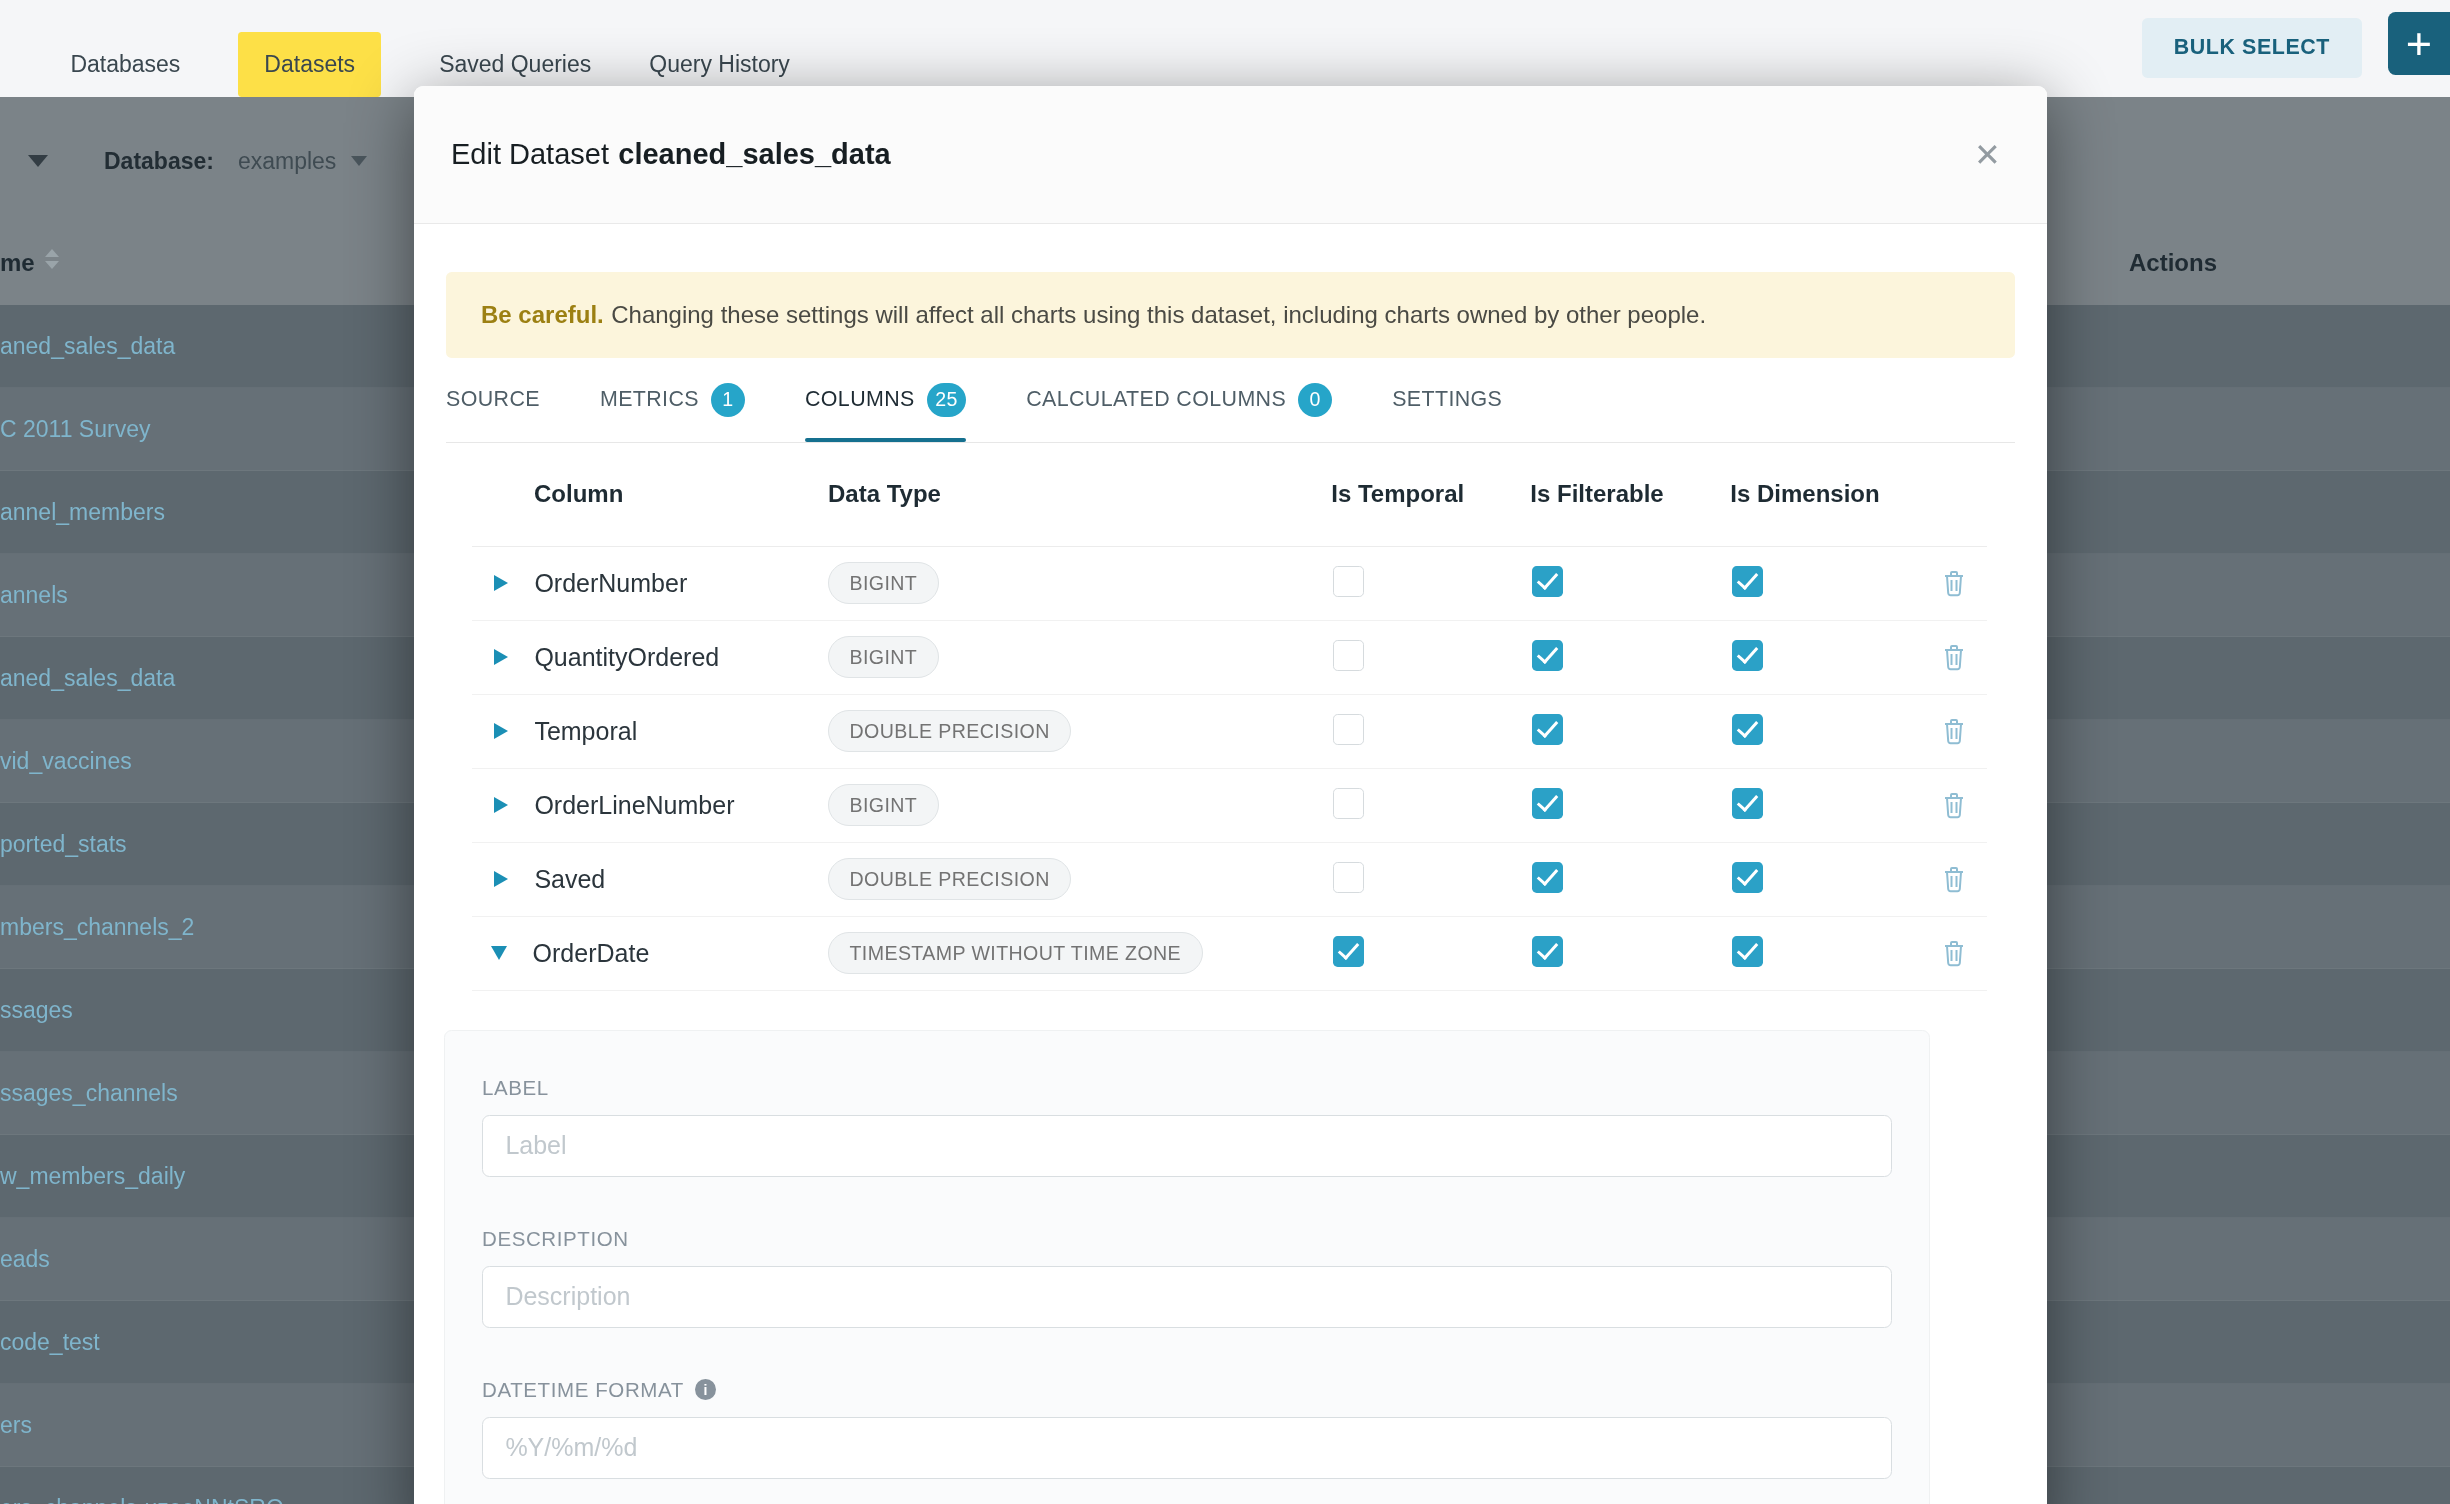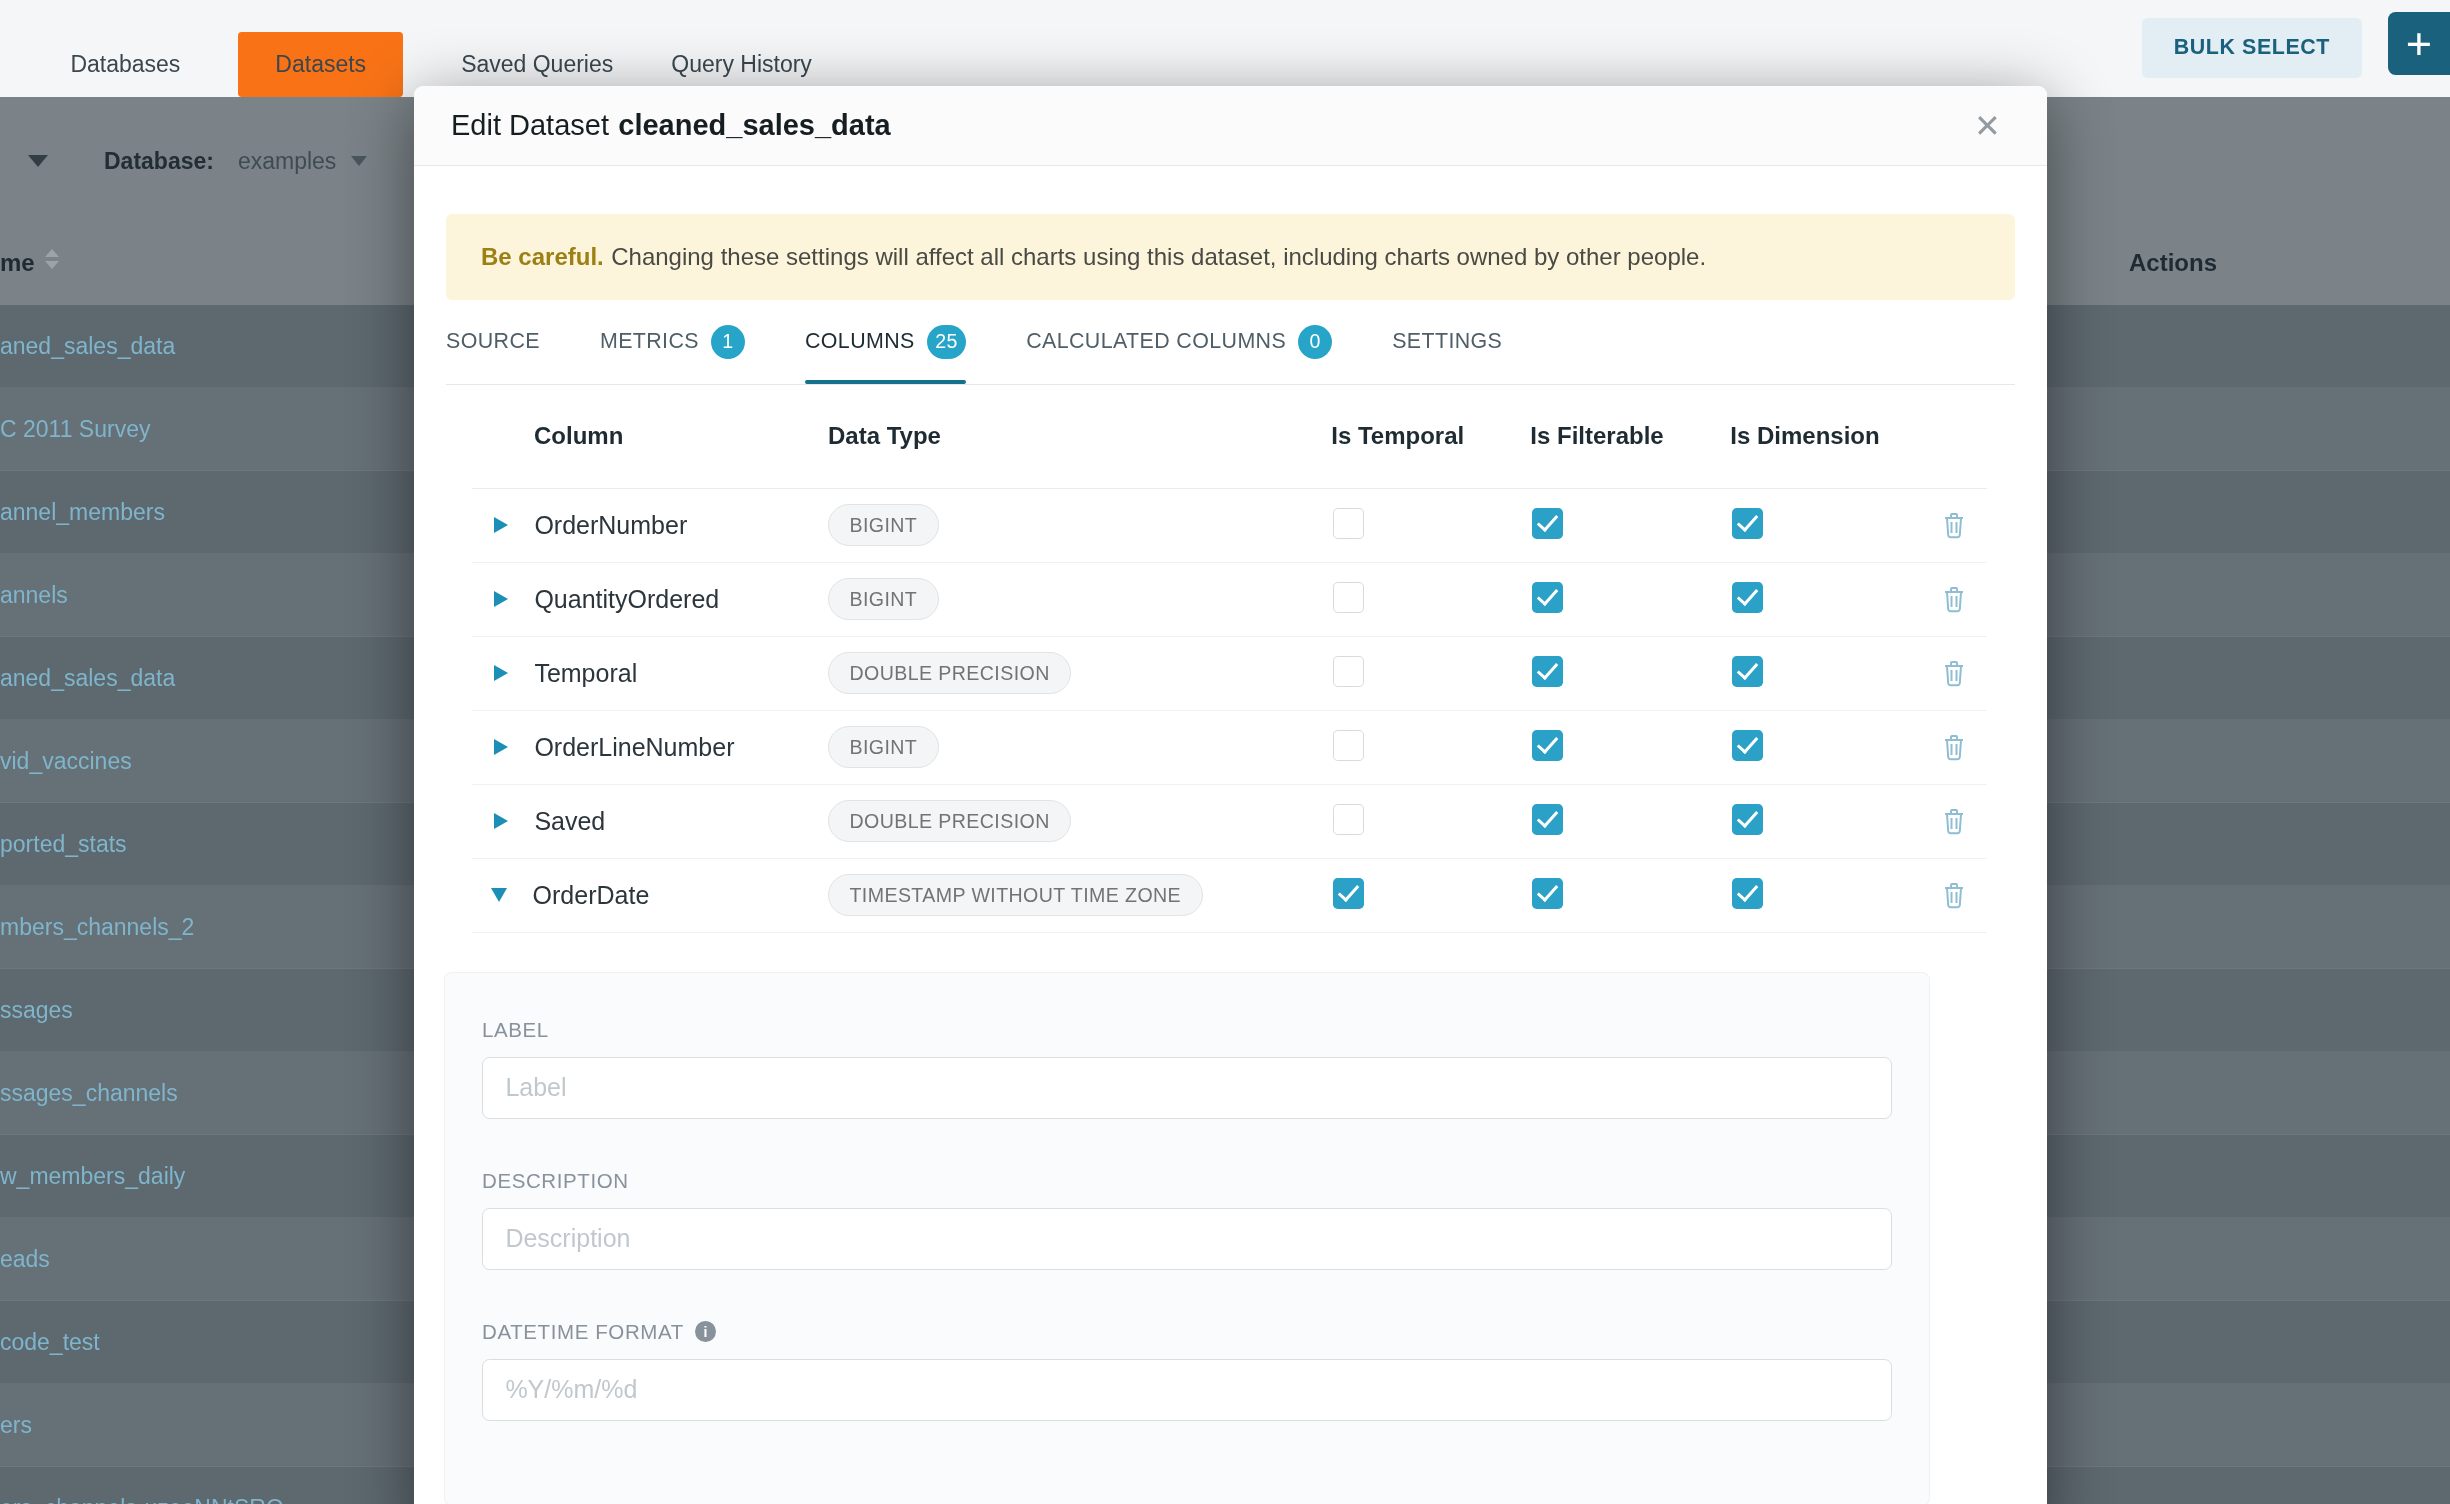--- a/index.html
+++ b/index.html
@@ -4,21 +4,21 @@
 <style>
   html,body{margin:0;padding:0;}
   body{
     width:2450px;height:1505px;overflow:hidden;position:relative;
     font-family:"Liberation Sans","DejaVu Sans",sans-serif;
     background:#f5f6f8;
   }
   
   .topnav{position:absolute;top:0;left:0;right:0;height:97px;background:#f5f6f8;display:flex;align-items:flex-end;padding-left:22.4px;box-sizing:border-box;z-index:1;margin-left:48px;}
   .nav-tab{font-size:23px;color:#3a474f;margin-right:58px;display:flex;align-items:center;height:65px;cursor:pointer;}
-  .nav-tab.active{background:#f97316;border-radius:3.7px;padding:0 37px;}
+  .nav-tab.active{background:#fde047;border-radius:3.7px;padding:0 26px;}
   .bulk-btn{position:absolute;right:88px;top:17.7px;height:60px;padding:0 32px;background:#e2eef4;color:#19617c;font-size:21.4px;font-weight:bold;letter-spacing:0.6px;border-radius:5.6px;display:flex;align-items:center;cursor:pointer;}
   .add-btn{position:absolute;right:0;top:12px;width:62px;height:63px;background:#19617c;color:#fff;border-radius:7.5px 0 0 7.5px;display:flex;align-items:center;justify-content:center;font-size:45px;cursor:pointer;}
   
   .bgcontent{position:absolute;top:97px;left:0;right:0;bottom:0;background:#7b8388;z-index:1;}
   .filterbar{position:absolute;top:35px;left:0;right:0;height:58px;display:flex;align-items:center;}
   .chev-down{width:0;height:0;border-left:10.3px solid transparent;border-right:10.3px solid transparent;border-top:12px solid #333d44;margin-left:28px;}
   .db-label{margin-left:56px;font-weight:bold;color:#222d34;font-size:23px;}
   .db-value{margin-left:24px;color:#3f4b52;font-size:23px;}
   .caret-sm{width:0;height:0;border-left:8.4px solid transparent;border-right:8.4px solid transparent;border-top:10.3px solid #4a555c;margin-left:15px;}
   .bgheader{position:absolute;top:130px;left:0;right:0;height:78px;}
@@ -28,21 +28,21 @@
   .sort .up{border-bottom:8.4px solid #9aa4a9;}
   .sort .dn{border-top:8.4px solid #9aa4a9;}
   .bg-actions-h{position:absolute;left:2129px;top:22.4px;font-weight:bold;font-size:24px;color:#1f2b33;}
   .bgrows{position:absolute;top:208px;left:0;right:0;}
   .bgrow{height:82px;display:flex;align-items:center;border-bottom:0.9px solid rgba(255,255,255,0.05);}
   .bgrow.odd{background:#5d686f;}
   .bgrow.even{background:#667077;}
   .bglink{color:#7fb5cc;font-size:23px;text-decoration:none;cursor:pointer;}
   
   .modal{position:absolute;left:414px;top:86px;width:1633px;height:1454px;background:#fff;border-radius:9.3px;box-shadow:0 13px 65px rgba(0,0,0,0.45);z-index:30;overflow:hidden;}
-  .m-header{height:80px;padding:0 37px;display:flex;align-items:center;background:#fbfbfb;border-bottom:0.9px solid #e9e9e9;box-sizing:border-box;}
+  .m-header{height:138px;padding:0 37px;display:flex;align-items:center;background:#fbfbfb;border-bottom:0.9px solid #e9e9e9;box-sizing:border-box;}
   .m-title{font-size:29px;color:#171e22;}
   .m-title b{margin-left:9.3px;}
   .m-close{margin-left:auto;color:#939ba1;cursor:pointer;width:45px;height:45px;display:flex;align-items:center;justify-content:center;}
   .m-close::after{content:"\2715";font-size:32px;}
   .m-banner{margin:48px 32px 0;background:#fcf5dc;border-radius:5.6px;padding:26px 35px;font-size:24px;line-height:1.4;color:#4a4a44;}
   .m-banner b{color:#9c8013;margin-right:7.5px;}
   .m-tabs{margin:0 32px;height:84px;display:flex;align-items:center;border-bottom:0.9px solid #e7e7e7;}
   .m-tab{display:flex;align-items:center;gap:12px;margin-right:60px;font-size:21.4px;letter-spacing:0.4px;color:#4f5e67;height:100%;position:relative;cursor:pointer;text-align:right;}
   .m-tab.active{color:#1e2b33;}
   .m-tab.active::after{content:"";position:absolute;left:0;right:0;bottom:-0.9px;height:4.7px;background:#15708f;border-radius:2.8px;}

